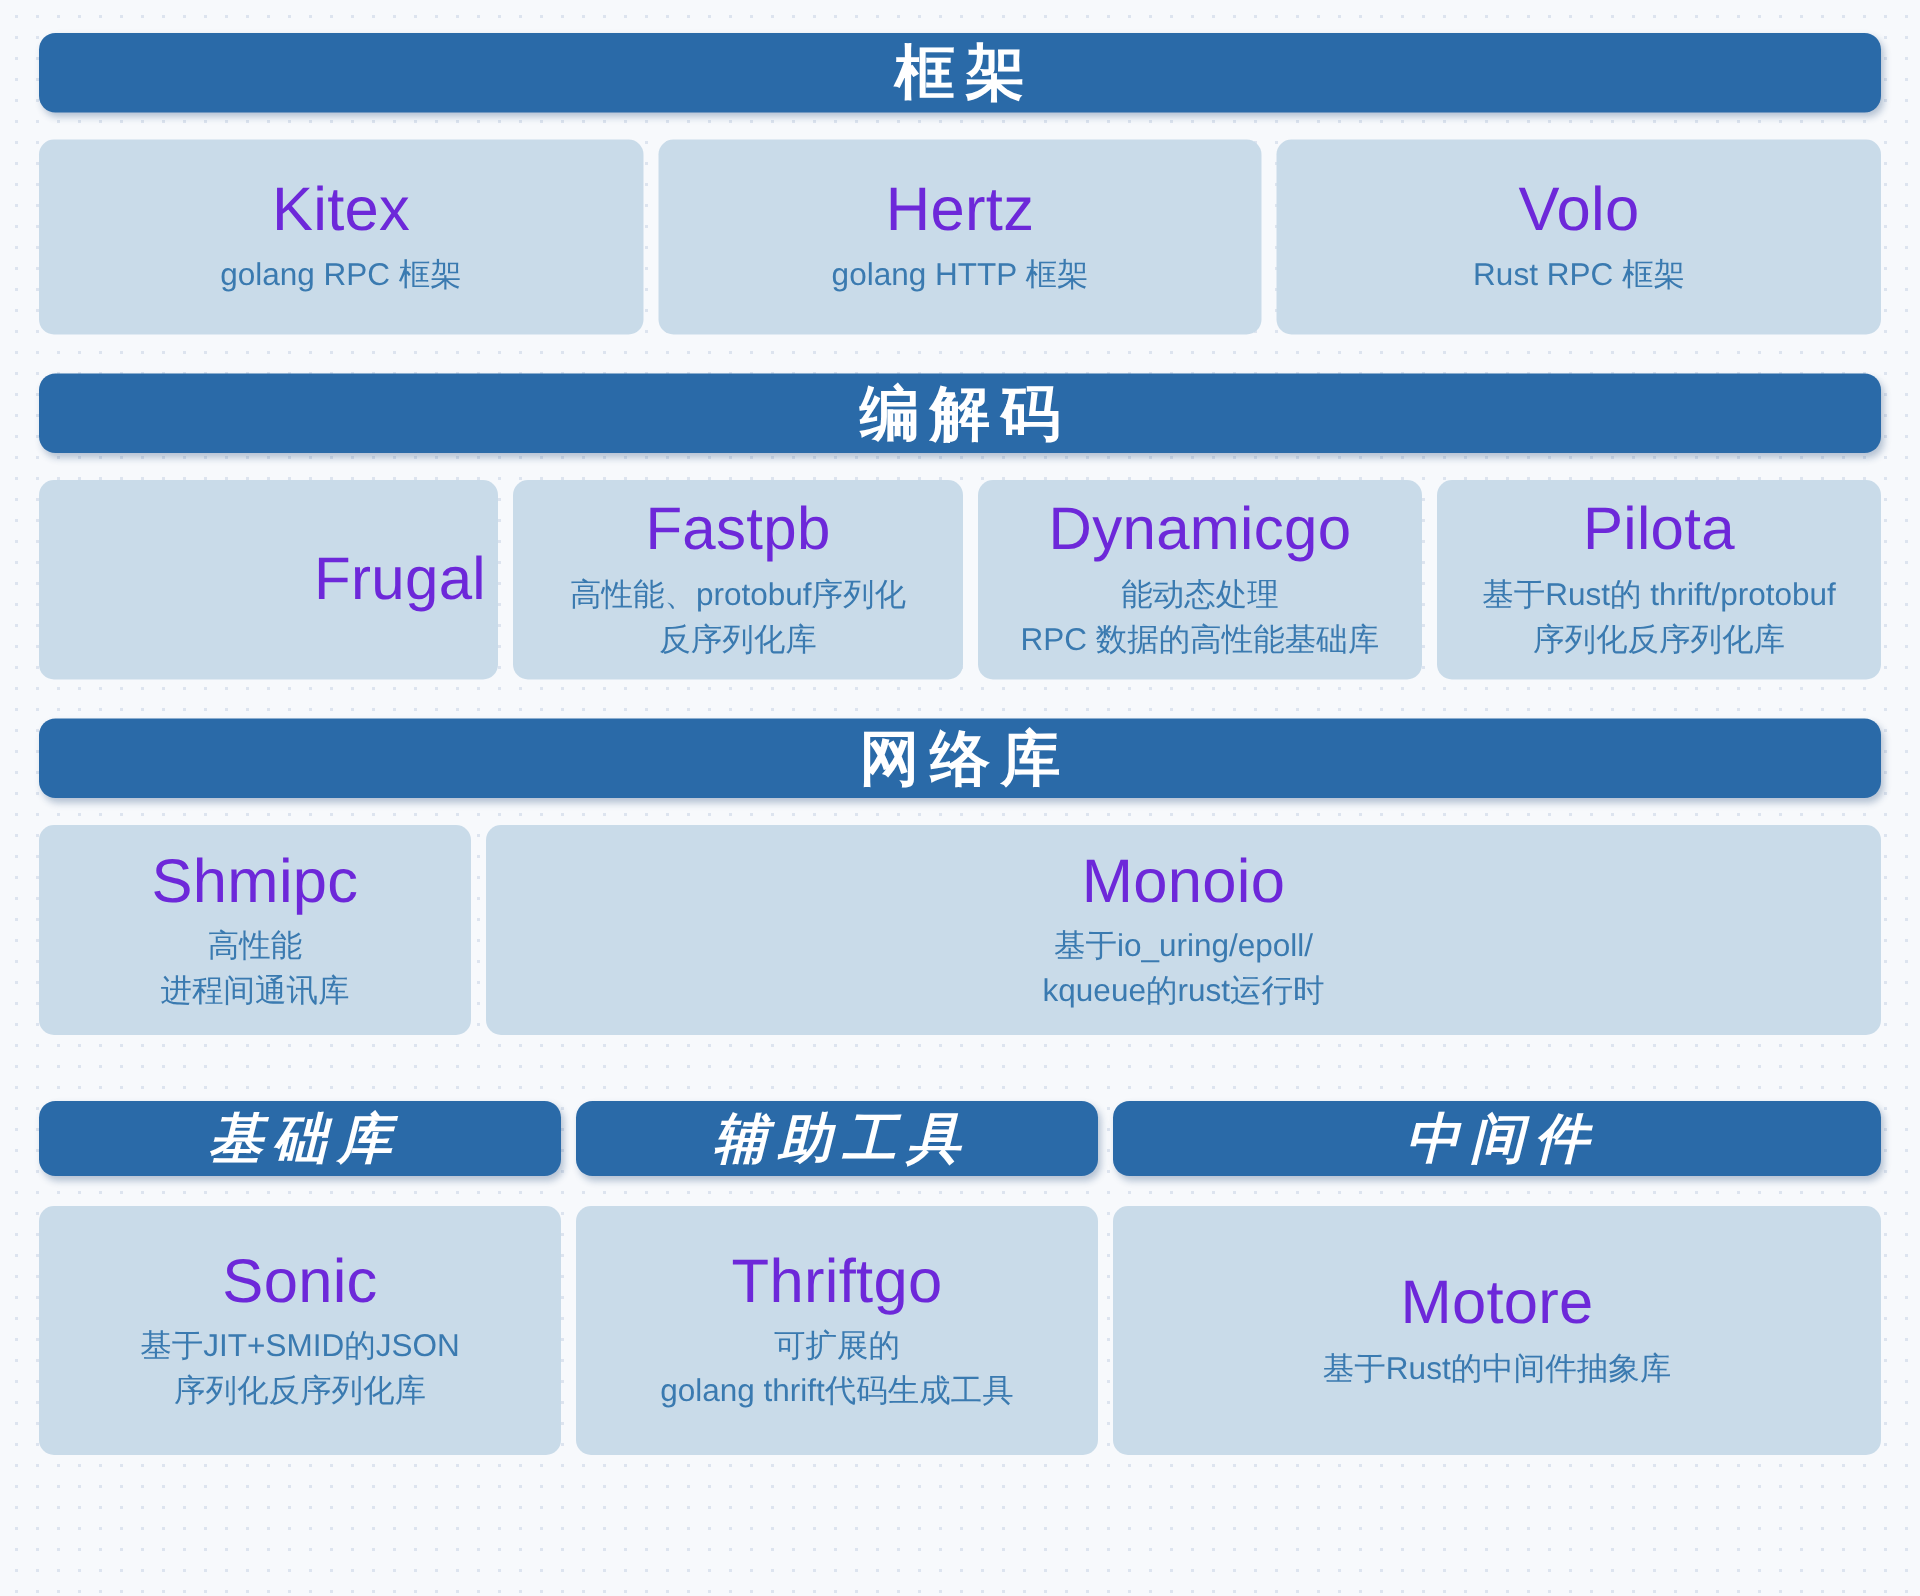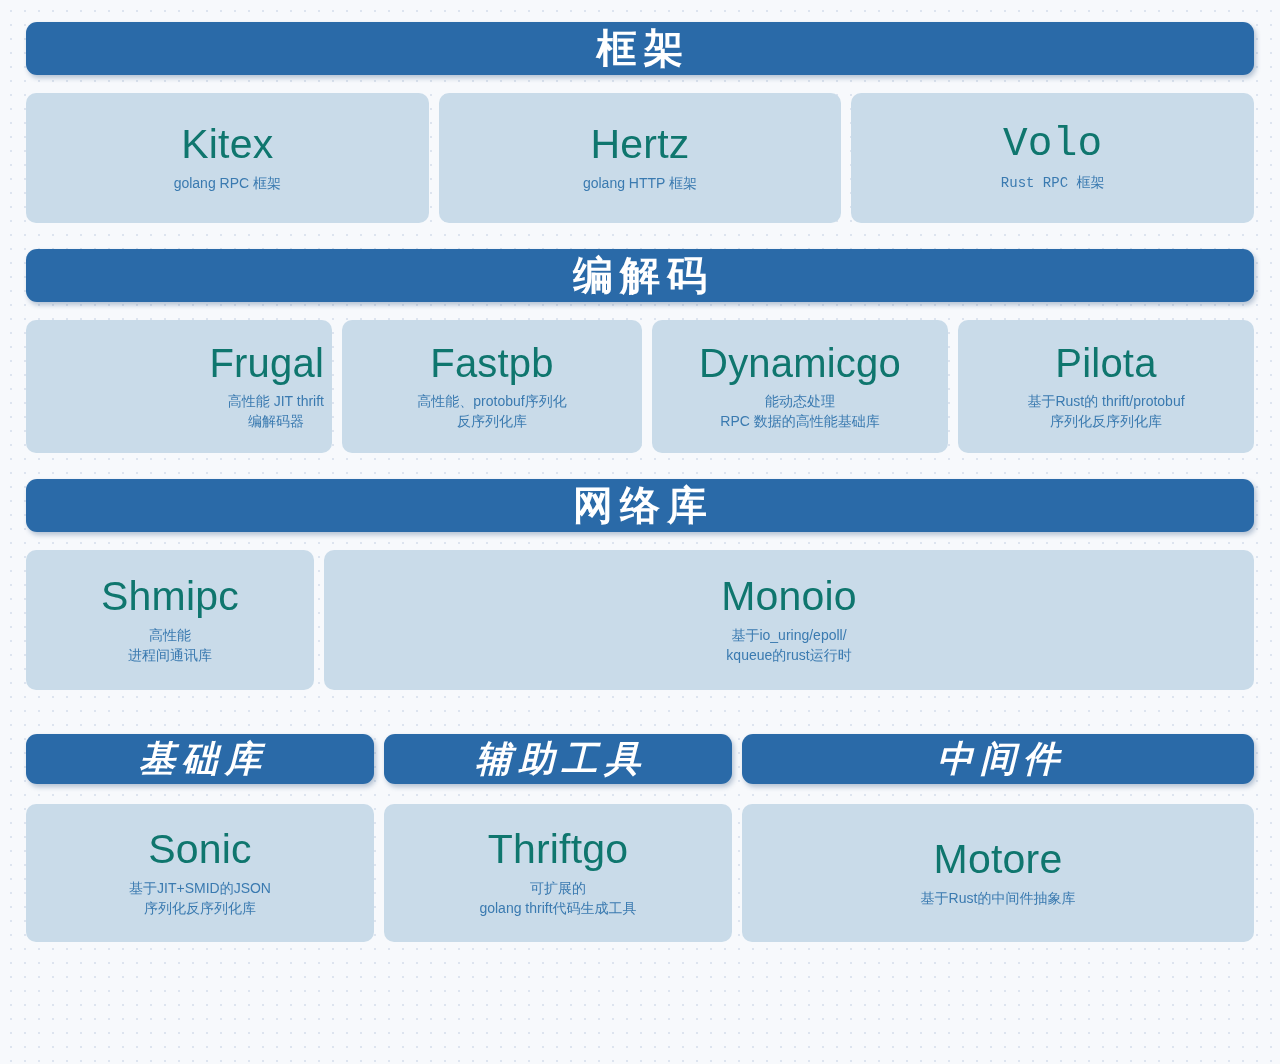--- a/index.html
+++ b/index.html
@@ -63,45 +63,45 @@
     border-radius: 10px;
     display: flex;
     flex-direction: column;
     align-items: center;
     justify-content: center;
     text-align: center;
     padding: 6px 8px;
   }
 
   .card-title {
-    color: #0f766e;
+    color: #6d28d9;
     font-size: 41px;
     font-weight: normal;
     line-height: 1.08;
     letter-spacing: 0.2px;
   }
 
   .card-desc {
     color: #3a7ab0;
-    font-size: 14px;
+    font-size: 21px;
     line-height: 1.42;
     margin-top: 7px;
     white-space: pre-line;
   }
 
   
   .row-frameworks { height: 130px; margin-top: 0; }
   .row-frameworks .card { flex: 1 1 0; }
 
   .row-codec { height: 133px; }
   .row-codec .card-title { font-size: 40px; }
 
   .row-net { height: 140px; }
 
-  .row-bottom-cards { height: 138px; }
+  .row-bottom-cards { height: 166px; }
 
   .sp-26 { height: 26px; }
   .sp-18 { height: 18px; }
   .sp-20 { height: 20px; }
   .sp-44 { height: 44px; }
   .sp-top { height: 22px; }
 </style>
 </head>
 <body>
 
@@ -119,41 +119,39 @@
 
   <div class="card-row row-frameworks">
     <div class="card" style="flex:1 1 0;">
       <div class="card-title">Kitex</div>
       <div class="card-desc">golang RPC 框架</div>
     </div>
     <div class="card" style="flex:1 1 0;">
       <div class="card-title">Hertz</div>
       <div class="card-desc">golang HTTP 框架</div>
     </div>
-    <div class="card" style="flex:1 1 0;font-family:Liberation Mono, monospace;">
+    <div class="card" style="flex:1 1 0;">
       <div class="card-title">Volo</div>
       <div class="card-desc">Rust RPC 框架</div>
     </div>
   </div>
 
   <div class="sp-26"></div>
 
   <div class="bar-row">
     <div class="bar bar-full">
       <span>编解码</span>
     </div>
   </div>
 
   <div class="sp-18"></div>
 
   <div class="card-row row-codec">
     <div class="card" style="flex:0 0 306px;align-items:flex-end;">
       <div class="card-title">Frugal</div>
-      <div class="card-desc">高性能 JIT thrift
-编解码器</div>
     </div>
     <div class="card" style="flex:0 0 300px;">
       <div class="card-title">Fastpb</div>
       <div class="card-desc">高性能、protobuf序列化
 反序列化库</div>
     </div>
     <div class="card" style="flex:0 0 296px;">
       <div class="card-title">Dynamicgo</div>
       <div class="card-desc">能动态处理
 RPC 数据的高性能基础库</div>

